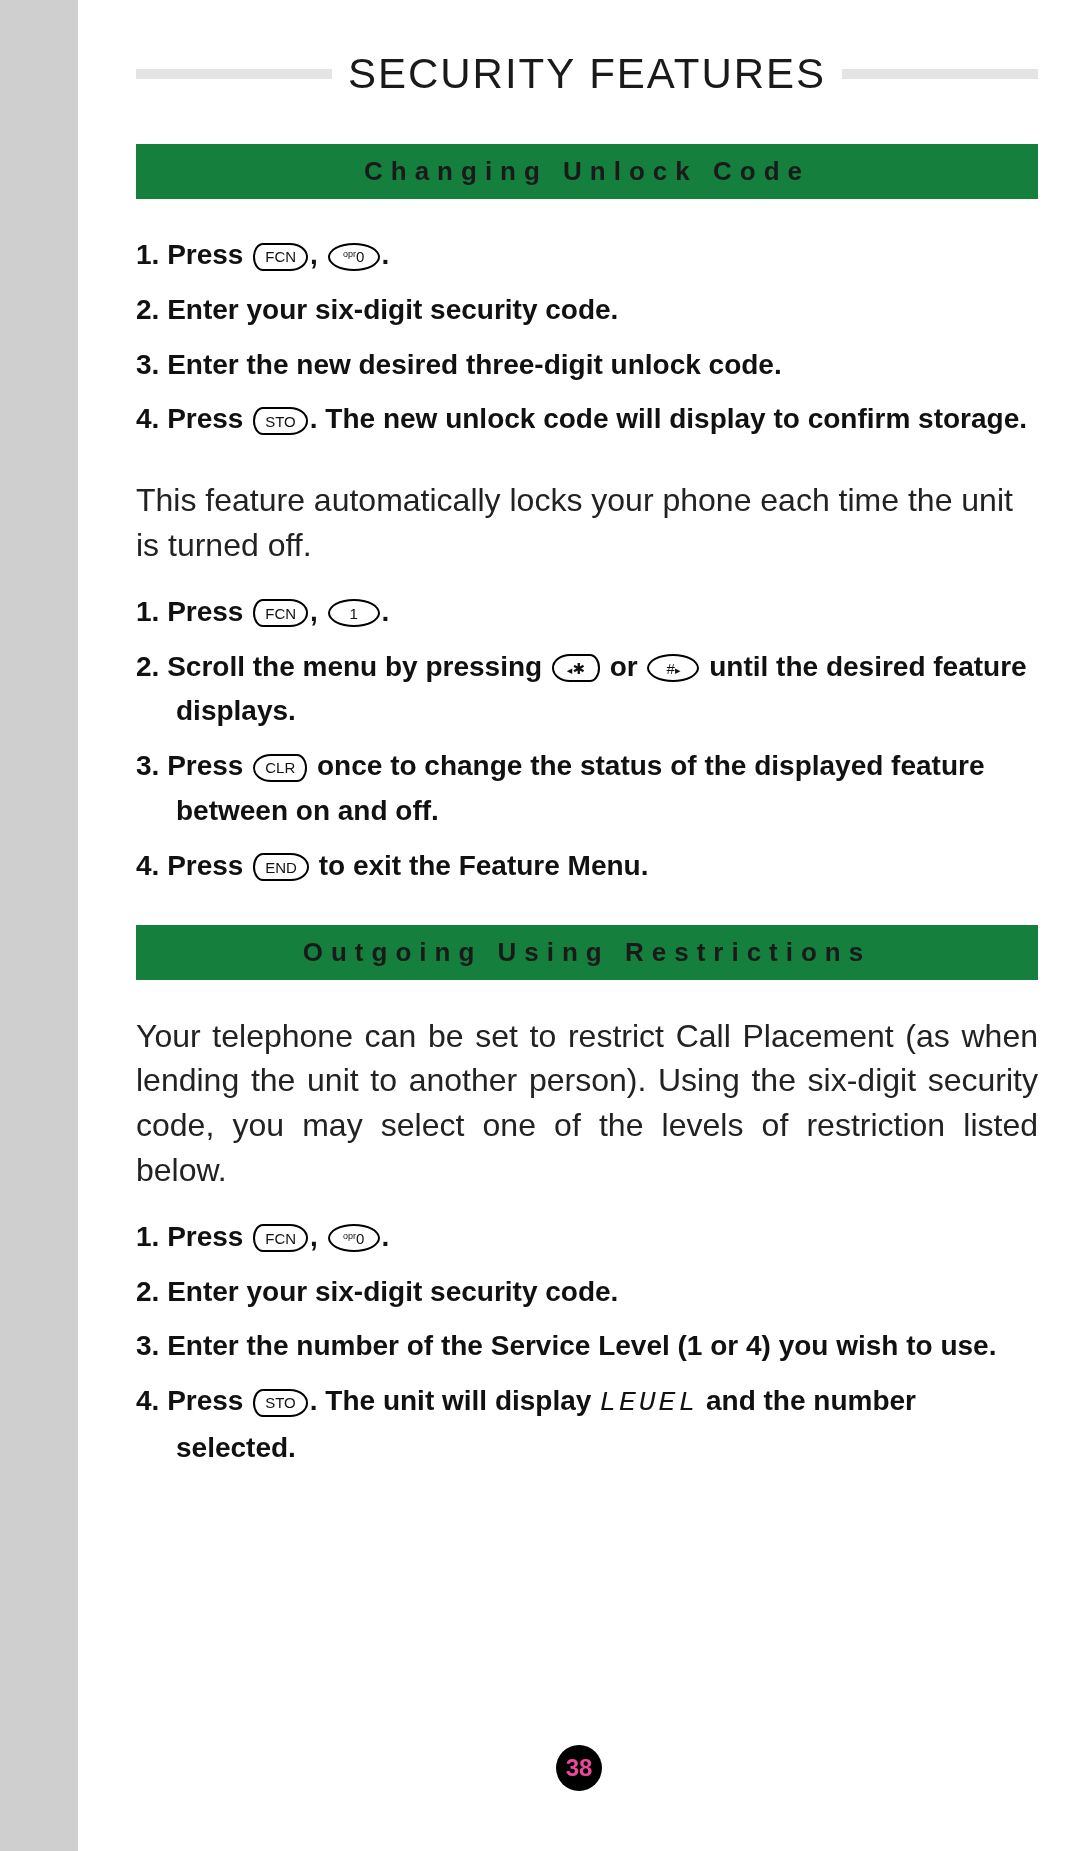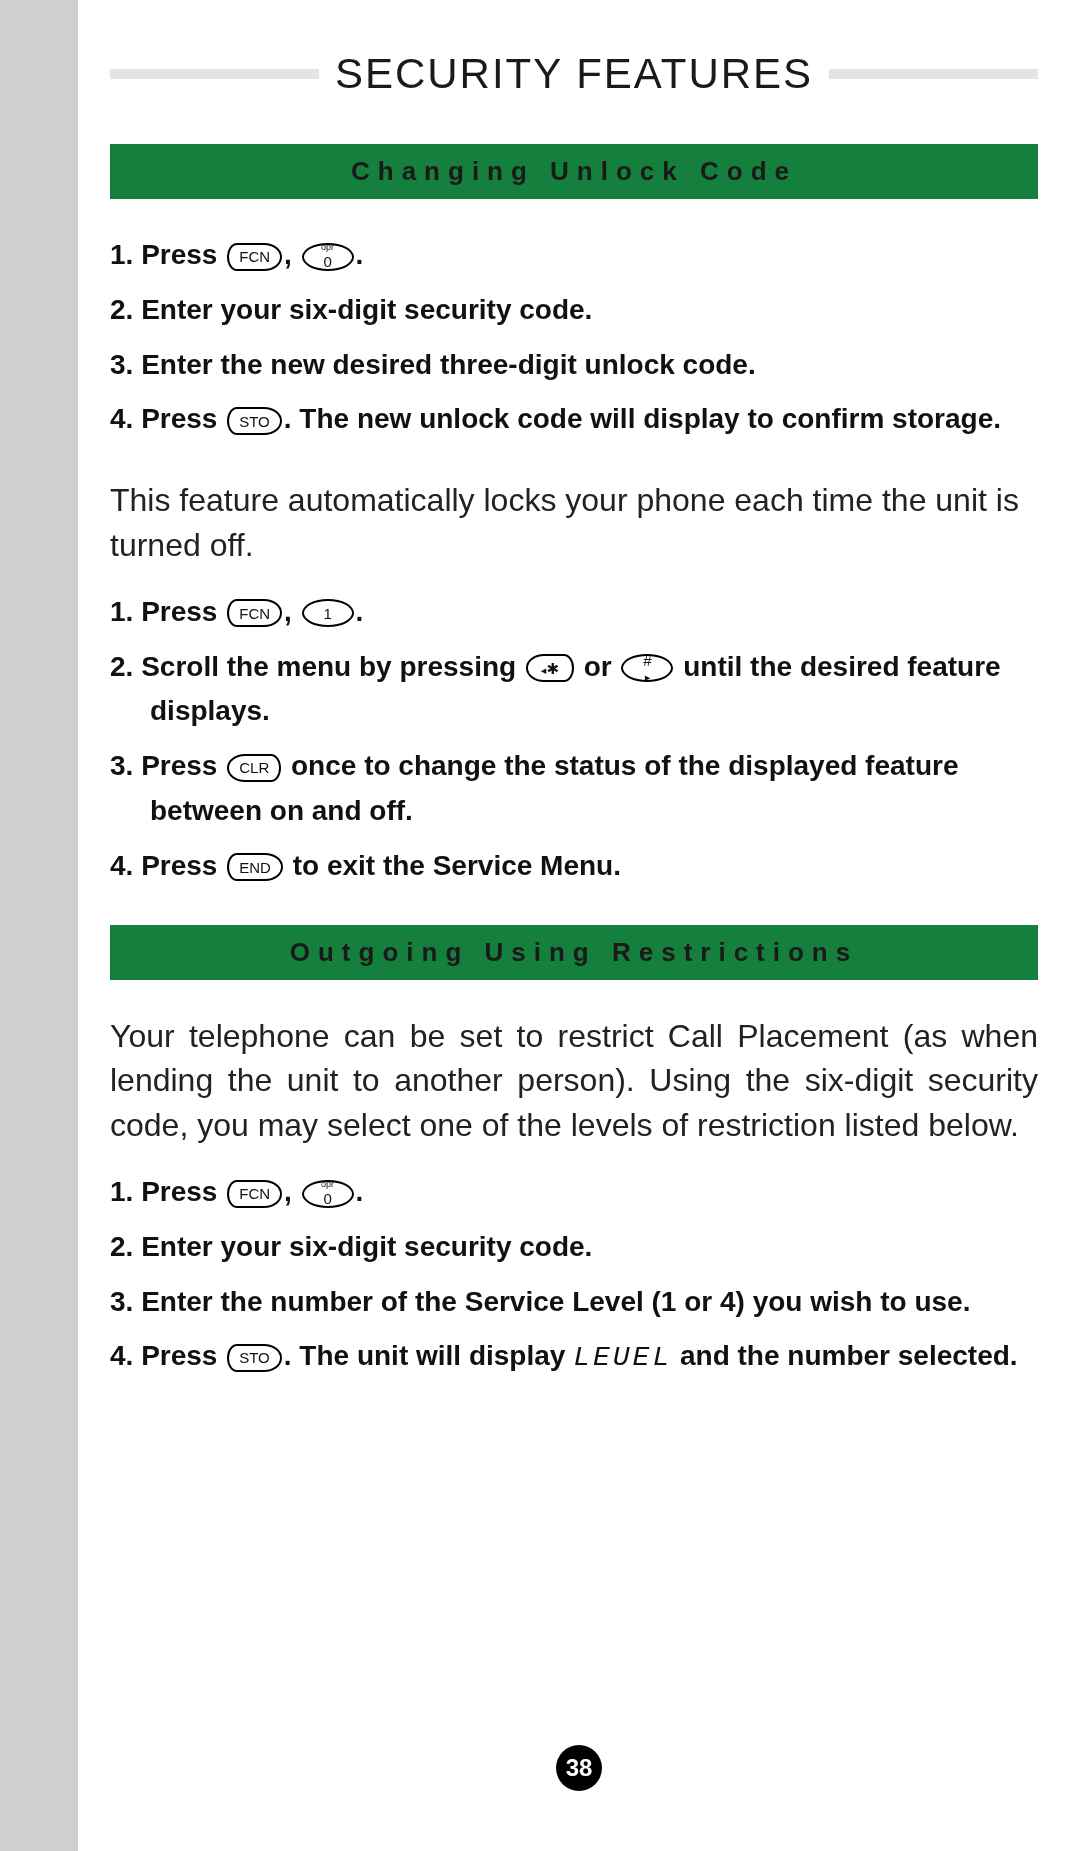--- a/index.html
+++ b/index.html
@@ -14,21 +14,21 @@
   .sidebar {
     position: absolute;
     left: 0;
     top: 0;
     width: 78px;
     height: 100%;
     background: #cfcfcf;
   }
   .page {
     margin-left: 78px;
-    padding: 50px 42px 40px 32px;
+    padding: 50px 42px 40px 58px;
     position: relative;
     height: 100%;
   }
   .title-wrap {
     display: flex;
     align-items: center;
     gap: 16px;
     margin-bottom: 46px;
   }
   .title-bar {
@@ -97,21 +97,20 @@
     vertical-align: middle;
     line-height: 1;
     text-indent: 0;
     background: #fff;
     margin: 0 2px;
     min-width: 48px;
   }
   .keycap.oval {
     border-radius: 50%;
     min-width: 52px;
-    flex-direction: column;
   }
   .keycap.oval-flip {
     border-radius: 18px 10px 10px 18px / 50% 50% 50% 50%;
     min-width: 48px;
   }
   .keycap sup { font-size: 9px; vertical-align: top; position: relative; top: -2px; }
   .keycap .tri-l::before { content: "◂"; font-size: 11px; }
   .keycap .tri-r::after { content: "▸"; font-size: 11px; }
   .lcd {
     font-family: 'Courier New', monospace;
@@ -121,21 +120,21 @@
   }
   .page-num {
     position: absolute;
     bottom: 60px;
     left: 50%;
     transform: translateX(-50%);
     width: 46px;
     height: 46px;
     border-radius: 50%;
     background: #000;
-    color: #ffffff;
+    color: #ec4899;
     font-size: 24px;
     font-weight: 700;
     display: flex;
     align-items: center;
     justify-content: center;
   }
 </style>
 </head>
 <body>
 
@@ -175,21 +174,21 @@
           <span>✱</span>
         </span><span> or </span><span class="keycap oval">
           <span>#</span>
           <span class="tri-r"></span>
         </span><span> until the desired feature displays.</span>
     </li>
     <li>
       <span>Press </span><span class="keycap oval-flip">CLR</span><span> once to change the status of the displayed feature between on and off.</span>
     </li>
     <li>
-      <span>Press </span><span class="keycap">END</span><span> to exit the Service Menu.</span>
+      <span>Press </span><span class="keycap">END</span><span> to exit the Feature Menu.</span>
     </li>
   </ol>
 
   <div class="section-heading">Outgoing Using Restrictions</div>
   <p class="intro just">Your telephone can be set to restrict Call Placement (as when lending the unit to another person). Using the six-digit security code, you may select one of the levels of restriction listed below.</p>
   <ol>
     <li>
       <span>Press </span><span class="keycap">FCN</span><span>, </span><span class="keycap oval">
           <sup>opr</sup>
           <span>0</span>

